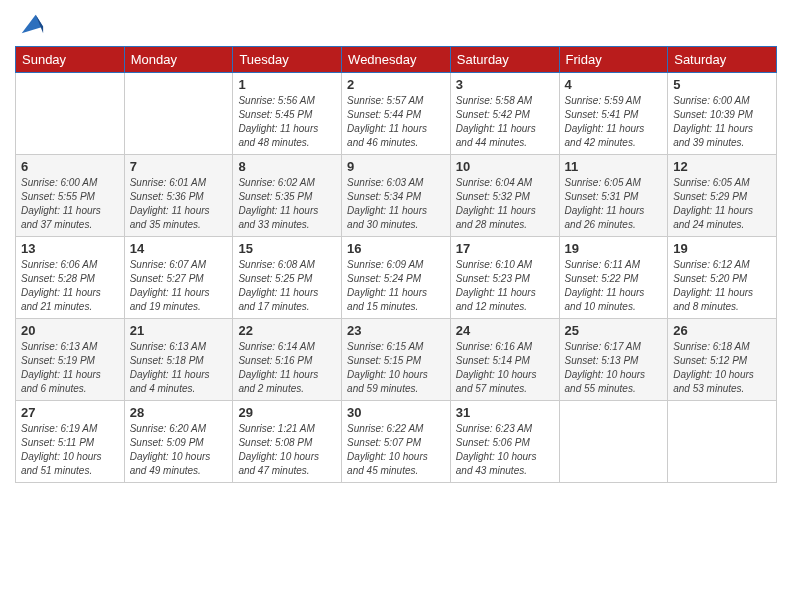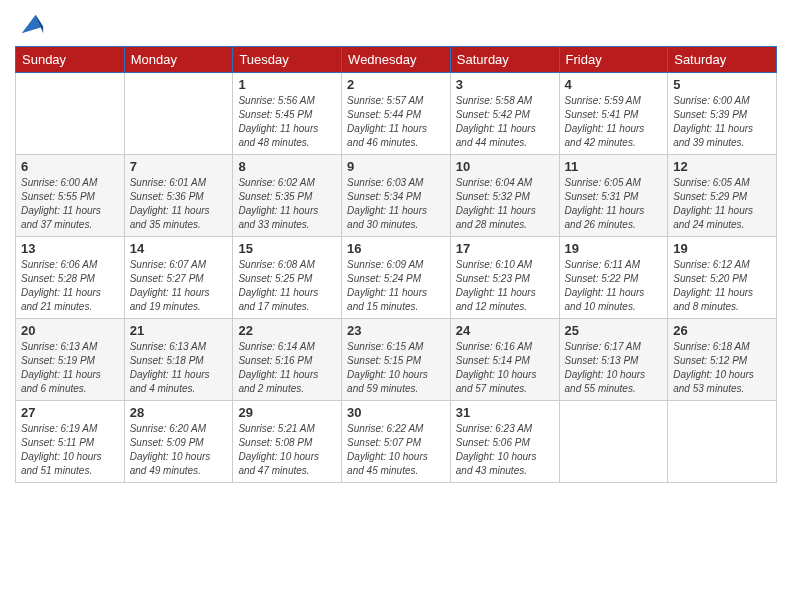--- a/index.html
+++ b/index.html
@@ -153,21 +153,21 @@
           </td>
           <td>
             <span class="day-number">4</span>
             <div class="day-info">Sunrise: 5:59 AM
 Sunset: 5:41 PM
 Daylight: 11 hours and 42 minutes.</div>
           </td>
           <td>
             <span class="day-number">5</span>
             <div class="day-info">Sunrise: 6:00 AM
-Sunset: 5:39 PM
+Sunset: 10:39 PM
 Daylight: 11 hours and 39 minutes.</div>
           </td>
         </tr>
         <tr>
           <td>
             <span class="day-number">6</span>
             <div class="day-info">Sunrise: 6:00 AM
 Sunset: 5:55 PM
 Daylight: 11 hours and 37 minutes.</div>
           </td>
@@ -304,21 +304,21 @@
 Daylight: 10 hours and 51 minutes.</div>
           </td>
           <td>
             <span class="day-number">28</span>
             <div class="day-info">Sunrise: 6:20 AM
 Sunset: 5:09 PM
 Daylight: 10 hours and 49 minutes.</div>
           </td>
           <td>
             <span class="day-number">29</span>
-            <div class="day-info">Sunrise: 5:21 AM
+            <div class="day-info">Sunrise: 1:21 AM
 Sunset: 5:08 PM
 Daylight: 10 hours and 47 minutes.</div>
           </td>
           <td>
             <span class="day-number">30</span>
             <div class="day-info">Sunrise: 6:22 AM
 Sunset: 5:07 PM
 Daylight: 10 hours and 45 minutes.</div>
           </td>
           <td>

